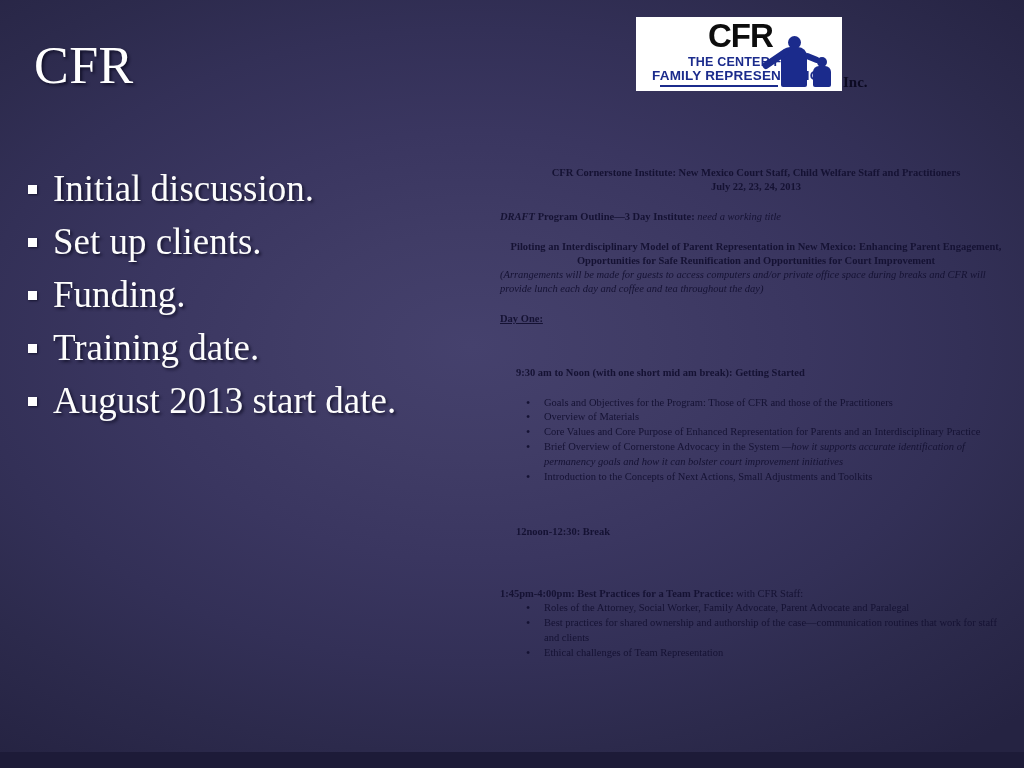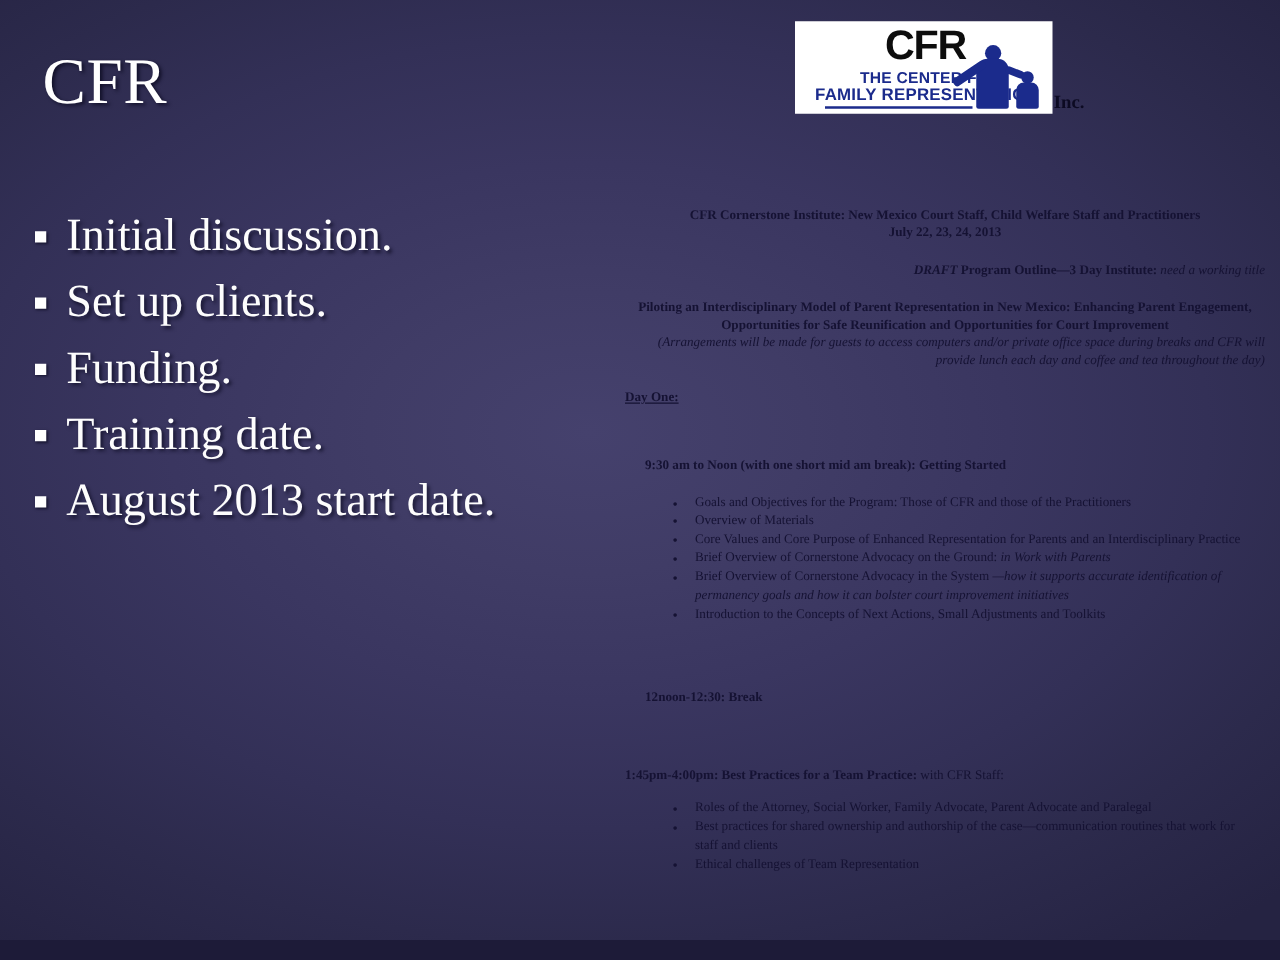--- a/index.html
+++ b/index.html
@@ -198,42 +198,42 @@
   #doc {
     position: absolute;
     left: 500px;
     top: 166px;
     width: 512px;
     color: #151233;
     font-family: "Liberation Serif", "DejaVu Serif", serif;
     font-size: 10.5px;
     line-height: 1.33;
   }
-  .doc-center { text-align: right; }
+  .doc-center { text-align: left; }
   .doc-b { font-weight: bold; }
   .doc-i { font-style: italic; }
   .doc-bi { font-weight: bold; font-style: italic; }
   .doc-head {
     font-weight: bold;
     text-align: center;
     font-size: 10.5px;
   }
   .doc-para { margin: 0; }
   .doc-gap-md { height: 16px; }
   .doc-gap-lg { height: 24px; }
   .doc-u {
     font-weight: bold;
     text-decoration: underline;
   }
   .doc-time {
     font-weight: bold;
     margin: 16px;
   }
   .doc-ul {
-    margin: 12px;
+    margin: 0;
     padding: 0;
     list-style: none;
   }
   .doc-li {
     position: relative;
     padding-left: 44px;
     margin: 0;
     line-height: 1.42;
   }
   .doc-li::before {
@@ -315,21 +315,20 @@
 
     <p class="doc-para"><span class="doc-u">Day One:</span></p>
 
     <div class="doc-gap-lg"></div>
 
     <p class="doc-time">9:30 am to Noon (with one short mid am break): Getting Started</p>
     <ul class="doc-ul">
       <li class="doc-li"><span>Goals and Objectives for the Program: Those of CFR and those of the Practitioners</span></li>
       <li class="doc-li"><span>Overview of Materials</span></li>
       <li class="doc-li"><span>Core Values and Core Purpose of Enhanced Representation for Parents and an Interdisciplinary Practice</span></li>
-      <li class="doc-li"><span>Brief Overview of Cornerstone Advocacy on the Ground:</span><span class="doc-i"> in Work with Parents</span></li>
       <li class="doc-li"><span> Brief Overview of Cornerstone Advocacy in the System</span><span class="doc-i"> —how it supports accurate identification of permanency goals and how it can bolster court improvement initiatives</span></li>
       <li class="doc-li"><span>Introduction to the Concepts of Next Actions, Small Adjustments and Toolkits</span></li>
     </ul>
 
     <div class="doc-gap-lg"></div>
 
     <p class="doc-time">12noon-12:30: Break</p>
 
     <div class="doc-gap-md"></div>
 

